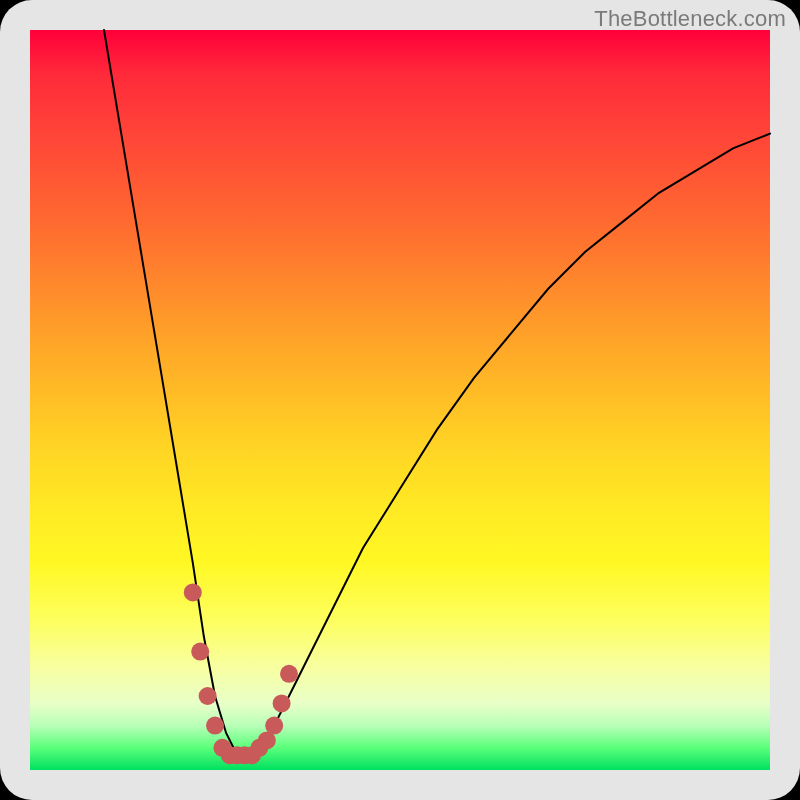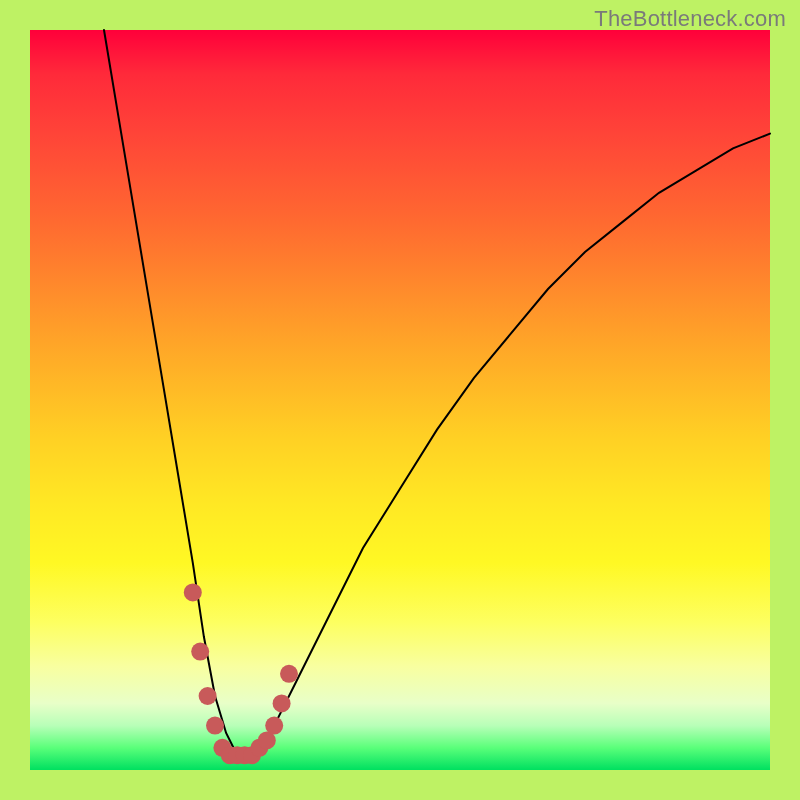--- a/index.html
+++ b/index.html
@@ -7,21 +7,22 @@
     padding: 0;
     width: 800px;
     height: 800px;
     background: #000;
     overflow: hidden;
     font-family: Arial, Helvetica, sans-serif;
   }
   .frame {
     position: absolute;
     inset: 0;
-    background: #bef264;
+    background: #e5e5e5;
+    border-radius: 32px;
   }
   .plot-area {
     position: absolute;
     left: 30px;
     top: 30px;
     width: 740px;
     height: 740px;
     background: linear-gradient(
       to bottom,
       #ff003a 0%,

